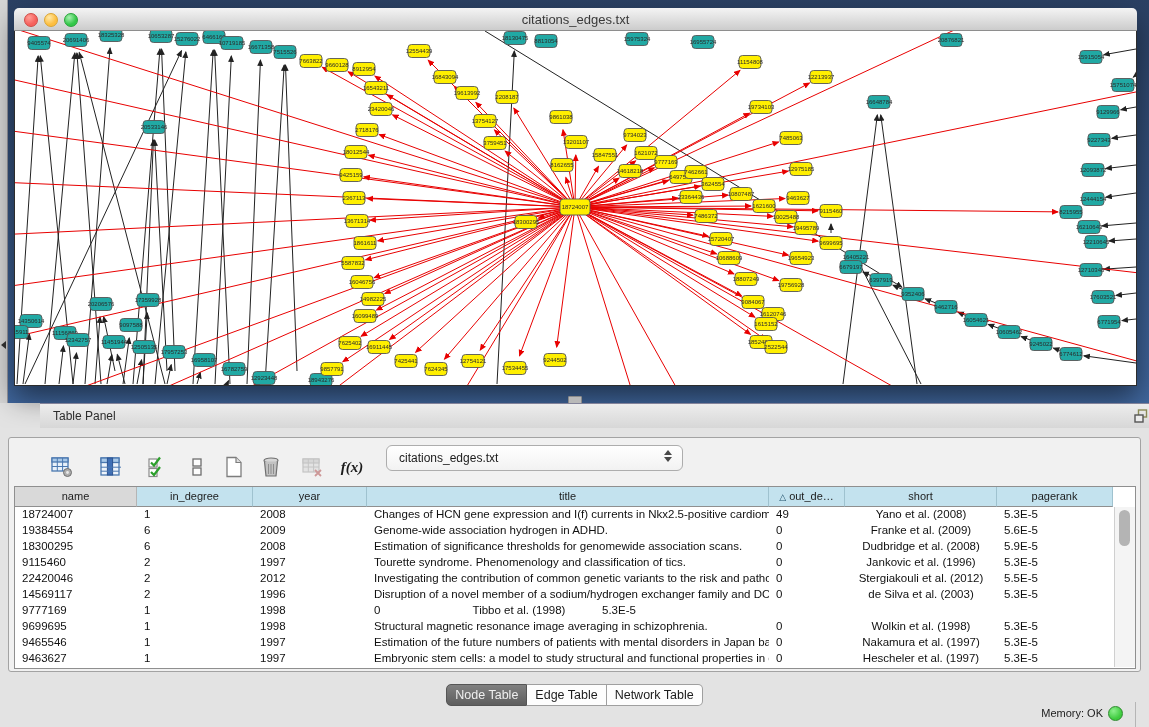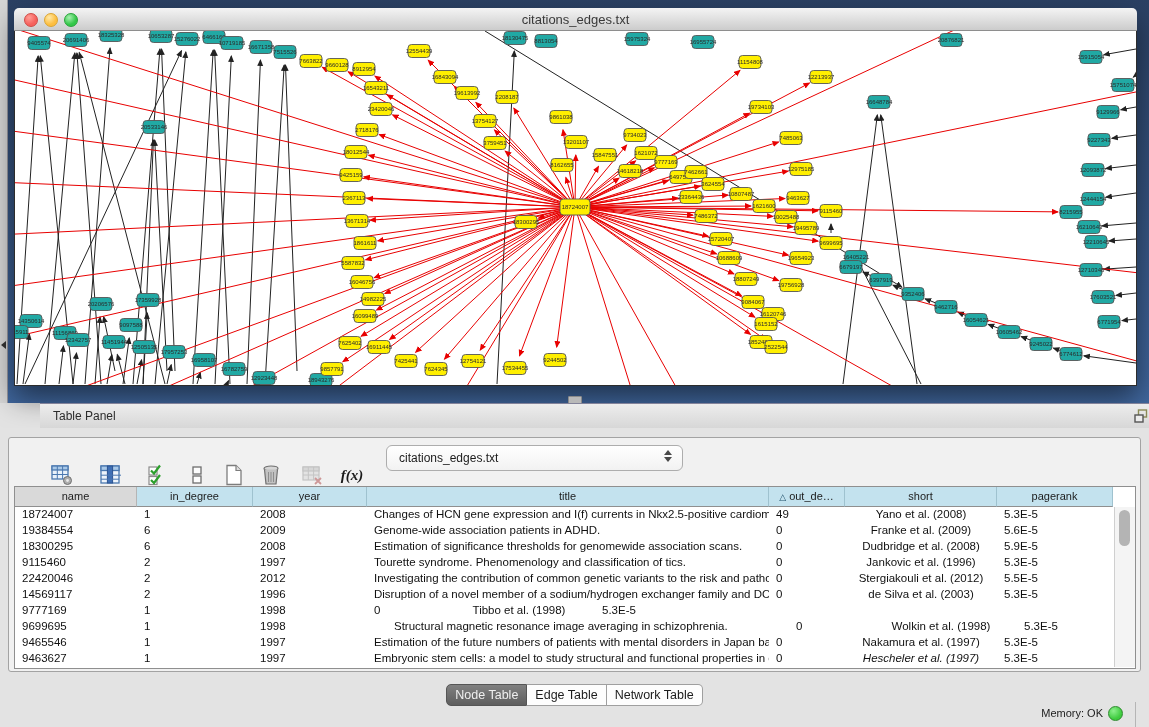--- a/index.html
+++ b/index.html
@@ -33,21 +33,21 @@
   .panel-header{position:absolute;left:0;top:403px;width:1149px;height:24px;
     background:linear-gradient(#ededed,#d7d7d7);border-top:1px solid #83839a;border-bottom:1px solid #adadad;margin-left:40px;}
   .panel-title{position:absolute;left:13px;top:5px;font-size:12px;color:#2c2c2c;}
   .ph-float{position:absolute;right:40px;top:5px;width:15px;height:14px;cursor:pointer;}
   .ph-close{position:absolute;right:14px;top:5px;width:13px;height:13px;cursor:pointer;}
 
   .panel-body{position:absolute;left:0;top:428px;width:1149px;height:299px;background:#e3e3e3;}
   .group-box{position:absolute;left:8px;top:9px;width:1131px;height:233px;background:#f1f1f1;
     border:1px solid #a3a3a3;border-radius:3px;}
 
-  .tb-icon{position:absolute;top:24px;width:26px;height:26px;display:flex;align-items:center;justify-content:center;cursor:pointer;}
+  .tb-icon{position:absolute;top:16px;width:26px;height:26px;display:flex;align-items:center;justify-content:center;cursor:pointer;}
   .fx{font-size:15px;color:#1b1b1b;font-family:"Liberation Serif",serif;font-style:italic;font-weight:bold;}
 
   .combo{position:absolute;left:377px;top:7px;width:295px;height:24px;background:linear-gradient(#ffffff,#f2f2f2);
     border:1px solid #adadad;border-radius:6px;cursor:pointer;}
   .combo-text{position:absolute;left:12px;top:5px;font-size:12px;color:#1c1c1c;}
   .combo-arrows{position:absolute;right:10px;top:4px;display:flex;flex-direction:column;gap:2px;}
   .combo-arrows i{width:0;height:0;border-left:4px solid transparent;border-right:4px solid transparent;}
   .arr-up{border-bottom:5px solid #4a4a4a;}
   .arr-dn{border-top:5px solid #4a4a4a;}
 
@@ -818,21 +818,21 @@
               <div class="td" style="width: 114px;">2008</div>
               <div class="td" style="width: 402px;">Changes of HCN gene expression and I(f) currents in Nkx2.5-positive cardiomyoc…</div>
               <div class="td" style="width: 76px;">49</div>
               <div class="td center" style="width: 152px;">Yano et al. (2008)</div>
               <div class="td" style="width: 116px;">5.3E-5</div>
             </div>
             <div class="tr">
               <div class="td" style="width: 122px;">19384554</div>
               <div class="td" style="width: 116px;">6</div>
               <div class="td" style="width: 114px;">2009</div>
-              <div class="td" style="width: 402px;">Genome-wide association patients in ADHD.</div>
+              <div class="td" style="width: 402px;">Genome-wide association hydrogen in ADHD.</div>
               <div class="td" style="width: 76px;">0</div>
               <div class="td center" style="width: 152px;">Franke et al. (2009)</div>
               <div class="td" style="width: 116px;">5.6E-5</div>
             </div>
             <div class="tr">
               <div class="td" style="width: 122px;">18300295</div>
               <div class="td" style="width: 116px;">6</div>
               <div class="td" style="width: 114px;">2008</div>
               <div class="td" style="width: 402px;">Estimation of significance thresholds for genomewide association scans.</div>
               <div class="td" style="width: 76px;">0</div>
@@ -871,41 +871,41 @@
               <div class="td" style="width: 116px;">1</div>
               <div class="td" style="width: 114px;">1998</div>
               <div class="td" style="width: 76px;">0</div>
               <div class="td center" style="width: 152px;">Tibbo et al. (1998)</div>
               <div class="td" style="width: 116px;">5.3E-5</div>
             </div>
             <div class="tr">
               <div class="td" style="width: 122px;">9699695</div>
               <div class="td" style="width: 116px;">1</div>
               <div class="td" style="width: 114px;">1998</div>
-              <div class="td" style="width: 402px; margin-left: 20px;">Structural magnetic resonance image averaging in schizophrenia.</div>
+              <div class="td" style="width: 402px;">Structural magnetic resonance image averaging in schizophrenia.</div>
               <div class="td" style="width: 76px;">0</div>
               <div class="td center" style="width: 152px;">Wolkin et al. (1998)</div>
               <div class="td" style="width: 116px;">5.3E-5</div>
             </div>
             <div class="tr">
               <div class="td" style="width: 122px;">9465546</div>
               <div class="td" style="width: 116px;">1</div>
               <div class="td" style="width: 114px;">1997</div>
               <div class="td" style="width: 402px;">Estimation of the future numbers of patients with mental disorders in Japan base…</div>
               <div class="td" style="width: 76px;">0</div>
               <div class="td center" style="width: 152px;">Nakamura et al. (1997)</div>
               <div class="td" style="width: 116px;">5.3E-5</div>
             </div>
             <div class="tr">
               <div class="td" style="width: 122px;">9463627</div>
               <div class="td" style="width: 116px;">1</div>
               <div class="td" style="width: 114px;">1997</div>
               <div class="td" style="width: 402px;">Embryonic stem cells: a model to study structural and functional properties in car…</div>
               <div class="td" style="width: 76px;">0</div>
-              <div class="td center" style="width: 152px; font-style: italic;">Hescheler et al. (1997)</div>
+              <div class="td center" style="width: 152px;">Hescheler et al. (1997)</div>
               <div class="td" style="width: 116px;">5.3E-5</div>
             </div>
           </div>
         <div class="vscroll">
           <div class="vthumb"></div>
         </div>
       </div>
 
       <div class="tabs" id="tabs">
           <div class="tab active">Node Table</div>

